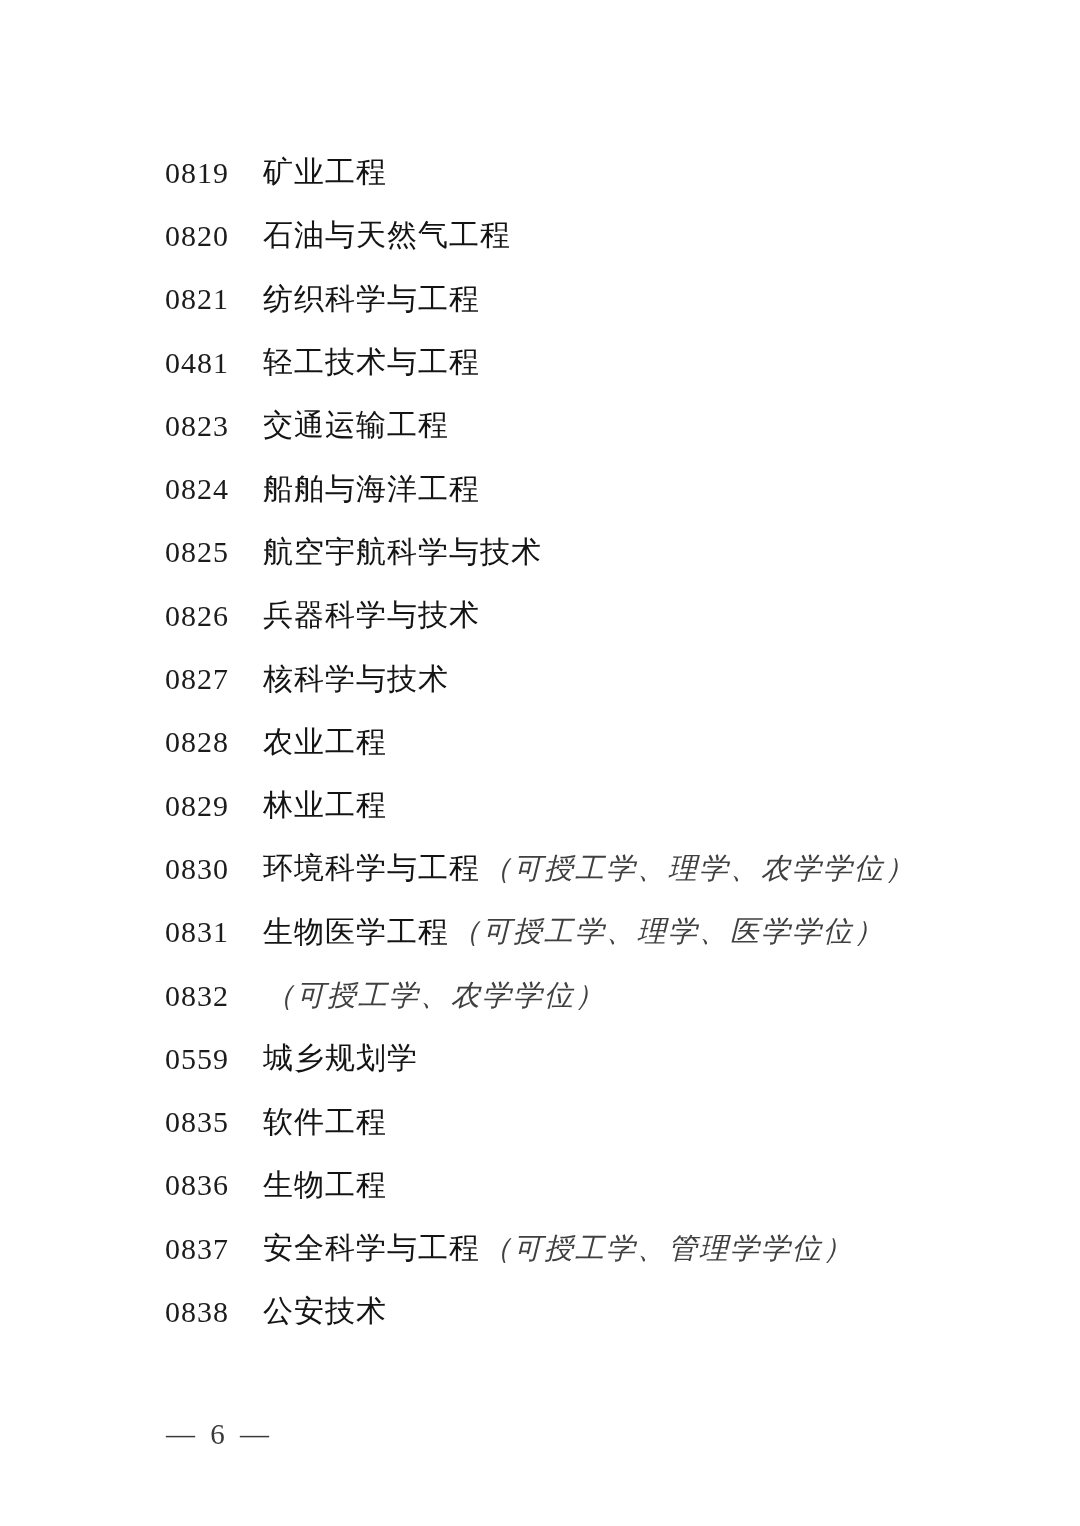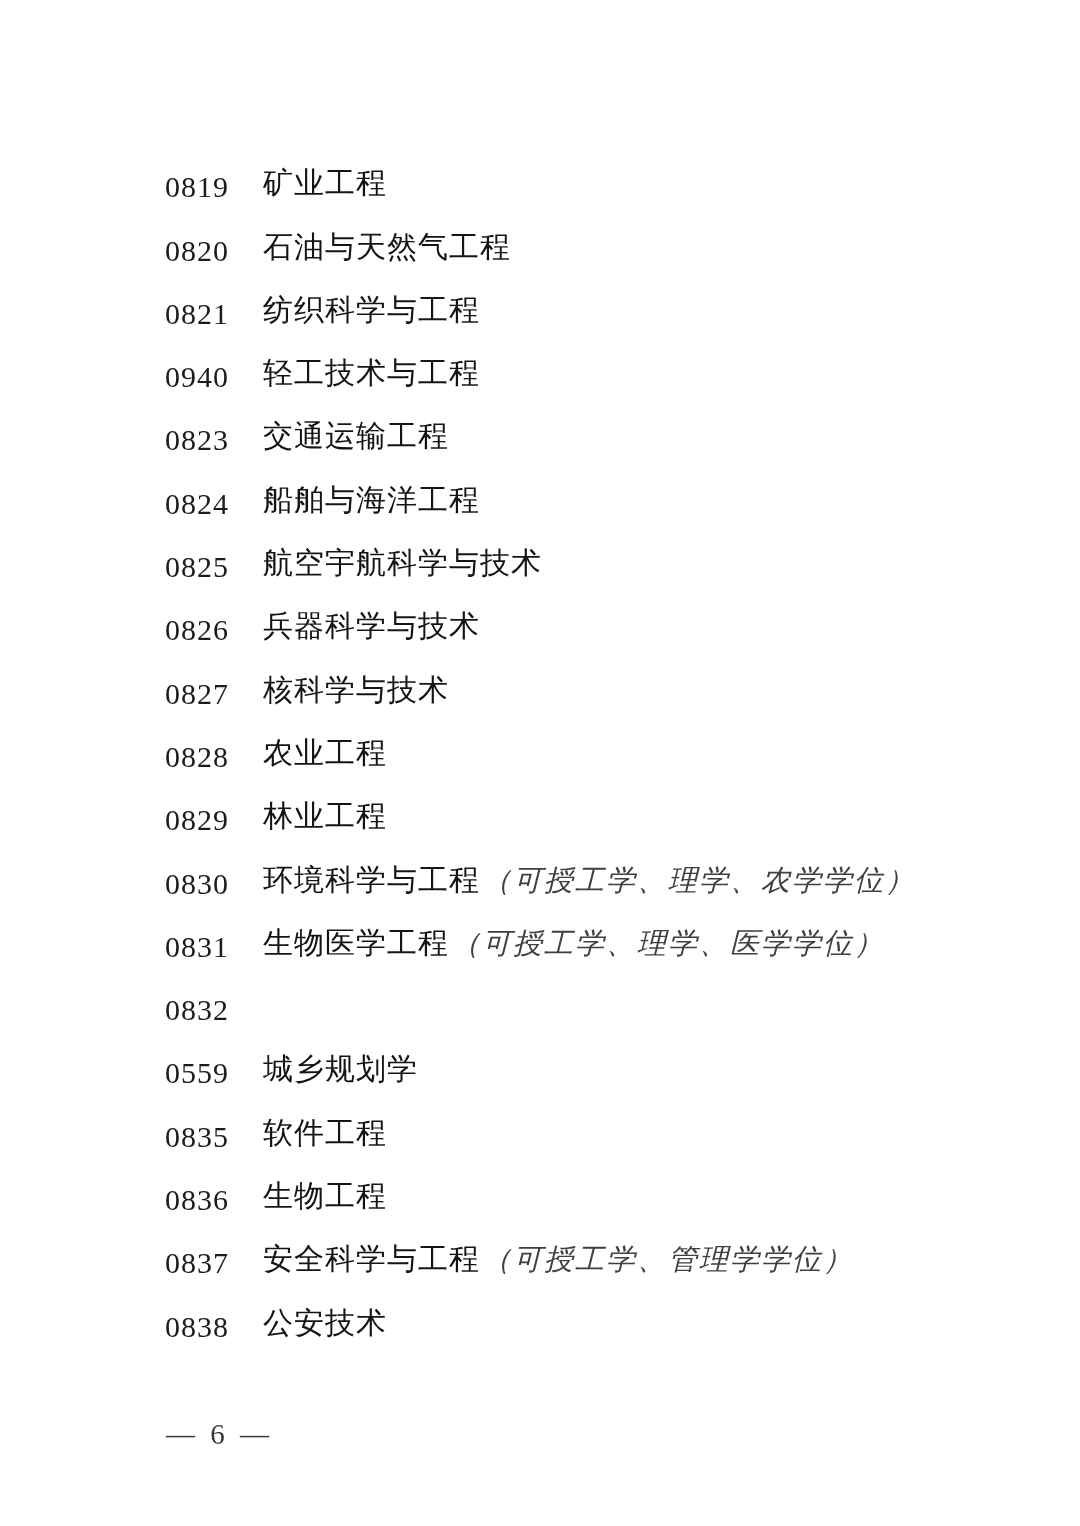--- a/index.html
+++ b/index.html
@@ -20,21 +20,21 @@
   }
   .list {
     position: absolute;
     left: 165px;
     top: 141px;
     right: 30px;
   }
   .row {
     height: 63.3px;
     display: flex;
-    align-items: flex-end;
+    align-items: center;
     white-space: nowrap;
   }
   .code {
     font-family: "Liberation Serif", serif;
     font-size: 30px;
     color: #1c1c1c;
     width: 98px;
     flex: 0 0 98px;
     letter-spacing: 1px;
   }
@@ -80,21 +80,21 @@
     <span class="note"></span>
   </div>
 
   <div class="row">
     <span class="code">0821</span>
     <span class="name">纺织科学与工程</span>
     <span class="note"></span>
   </div>
 
   <div class="row">
-    <span class="code">0940</span>
+    <span class="code">0481</span>
     <span class="name">轻工技术与工程</span>
     <span class="note"></span>
   </div>
 
   <div class="row">
     <span class="code">0823</span>
     <span class="name">交通运输工程</span>
     <span class="note"></span>
   </div>
 
@@ -141,20 +141,21 @@
   </div>
 
   <div class="row">
     <span class="code">0831</span>
     <span class="name">生物医学工程</span>
     <span class="note">（可授工学、理学、医学学位）</span>
   </div>
 
   <div class="row">
     <span class="code">0832</span>
+    <span class="note">（可授工学、农学学位）</span>
   </div>
 
   <div class="row">
     <span class="code">0559</span>
     <span class="name">城乡规划学</span>
     <span class="note"></span>
   </div>
 
   <div class="row">
     <span class="code">0835</span>

